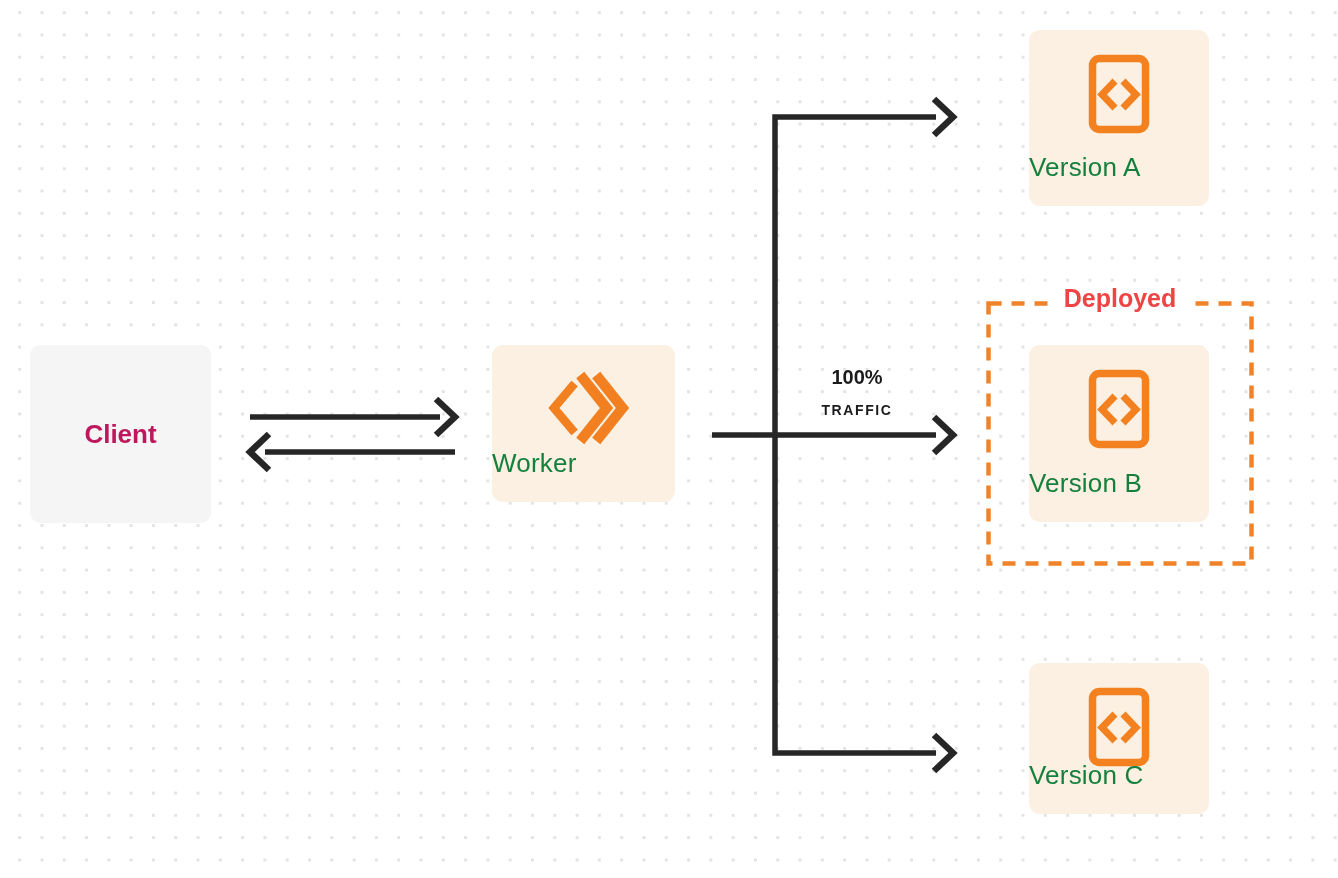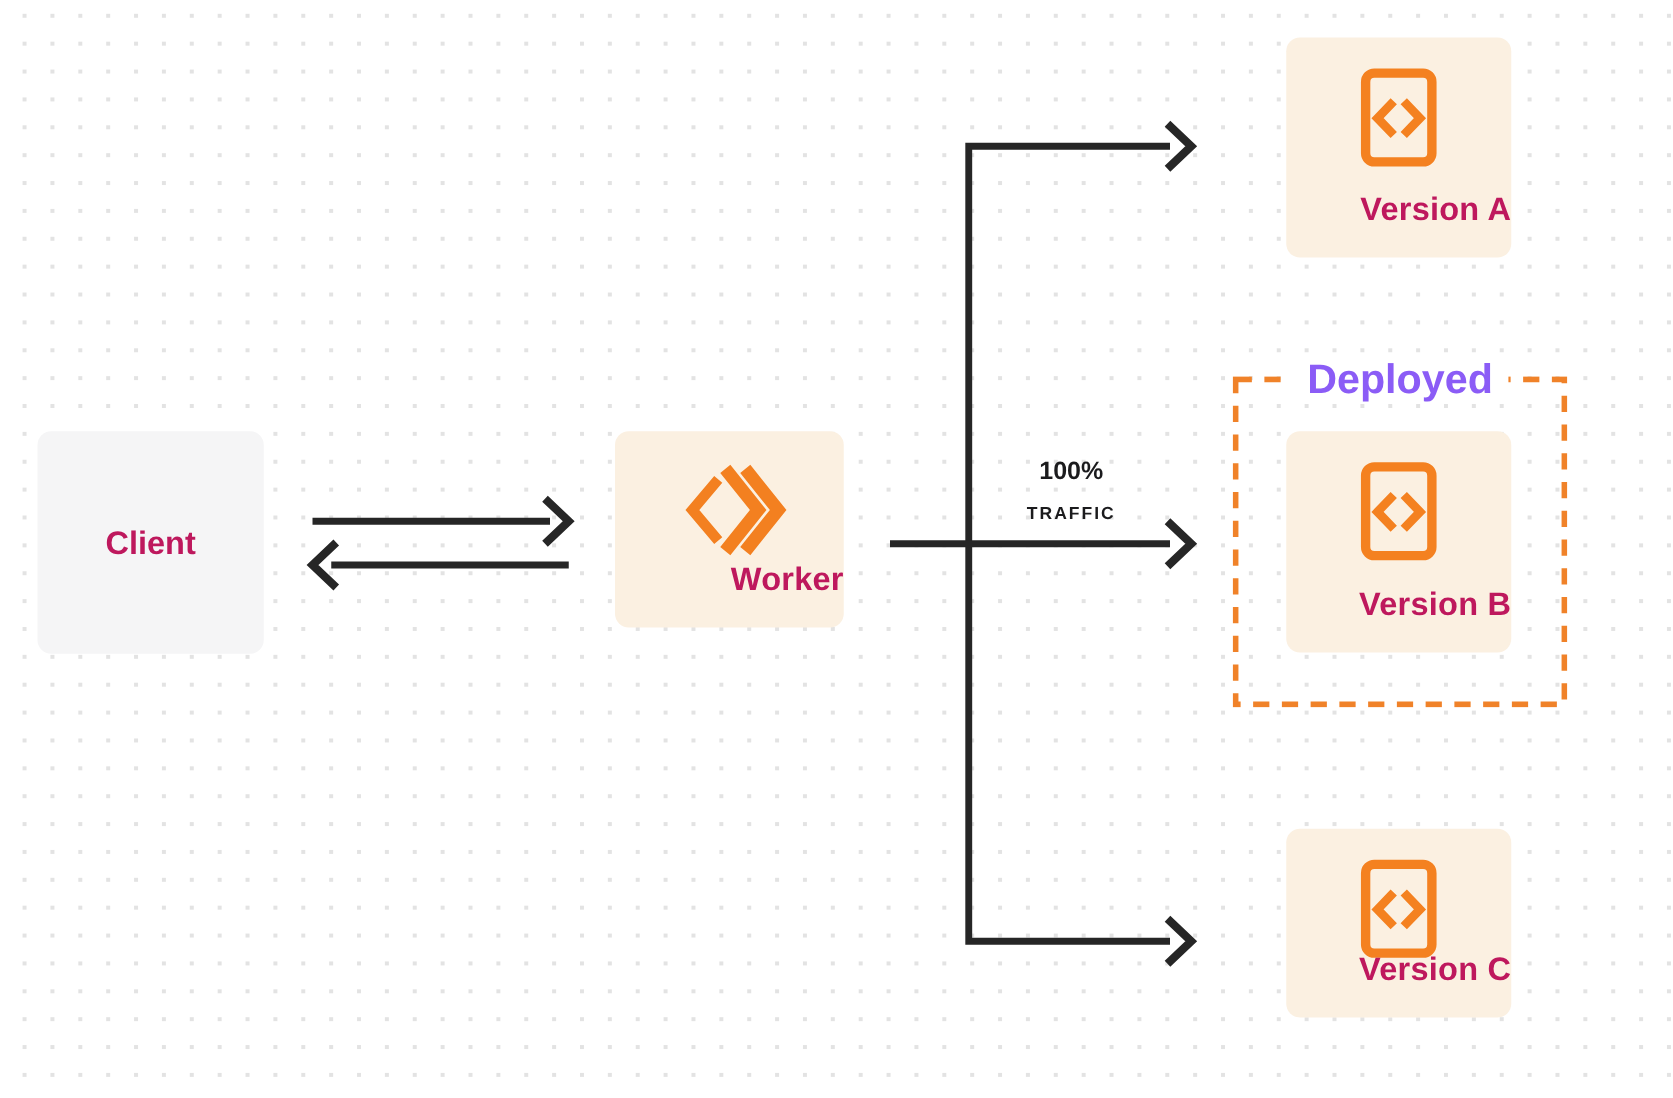--- a/index.html
+++ b/index.html
@@ -21,24 +21,24 @@
     position: absolute;
     border-radius: 11px;
   }
   .node-gray  { background: #f5f5f6; }
   .node-cream { background: #fbf0e1; }
 
   .node-label {
     position: absolute;
     left: 0;
     width: 100%;
-    text-align: right;
-    font-weight: 700;
+    text-align: left;
+    font-weight: 400;
     font-size: 26px;
-    color: #be185d;
+    color: #15803d;
     letter-spacing: 0.2px;
   }
   .label-bottom { bottom: 23px; }
 
   .center-label {
     display: flex;
     align-items: center;
     justify-content: center;
     height: 100%;
     width: 100%;
@@ -85,22 +85,22 @@
     width: 268px; height: 265px;
   }
   .deployed-label {
     position: absolute;
     top: -17px;
     left: 50%;
     transform: translateX(-50%);
     background: #ffffff;
     padding: 0 12px;
     font-weight: 700;
-    font-size: 33px;
-    color: #8b5cf6;
+    font-size: 25px;
+    color: #ef4444;
     white-space: nowrap;
   }
 </style>
 </head>
 <body>
 
 <div class="canvas">
 
   <svg class="connectors" viewBox="0 0 1338 878" xmlns="http://www.w3.org/2000/svg">
     <g stroke="#262626" fill="none" stroke-linecap="butt" stroke-linejoin="miter">

